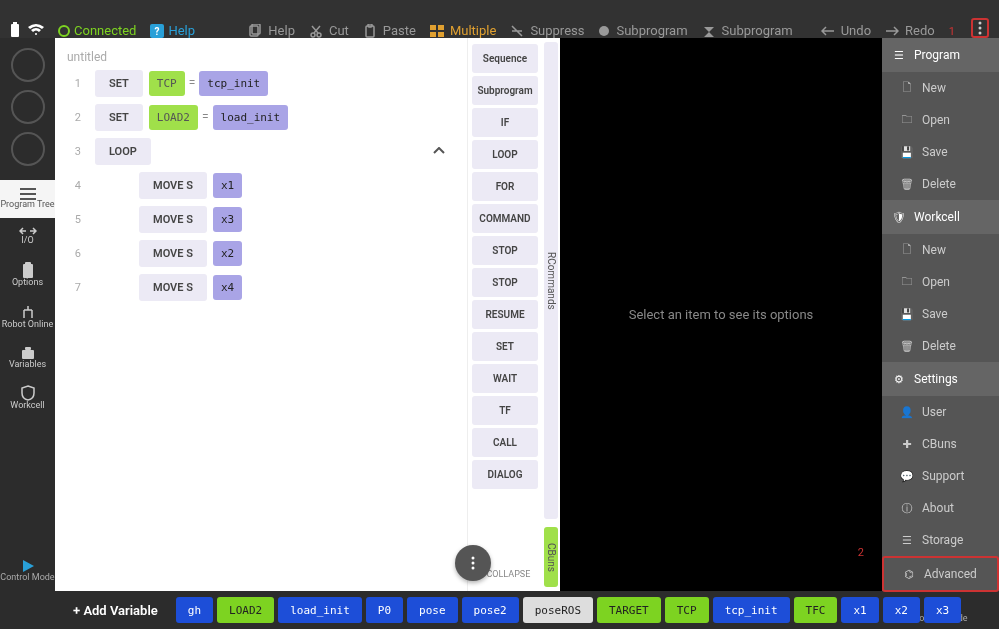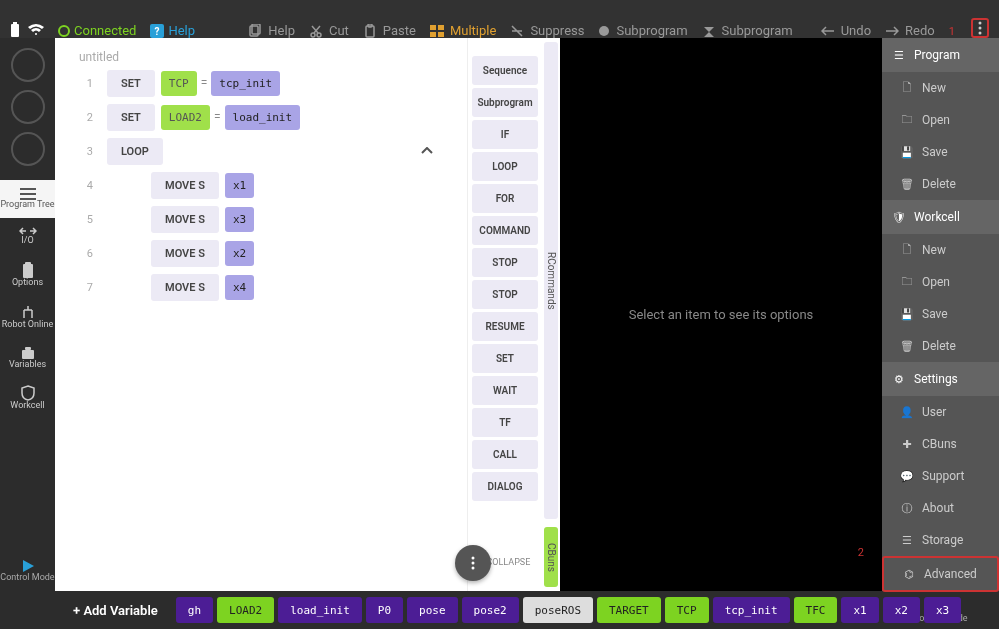--- a/index.html
+++ b/index.html
@@ -23,40 +23,40 @@
 
 .leftbar { width: 55px; background: #2c2c2c; display: flex; flex-direction: column; align-items: center; padding-top: 10px; }
 .circle { width: 34px; height: 34px; border: 2px solid #555; border-radius: 50%; margin-bottom: 8px; }
 .leftbar-btn { width: 55px; display: flex; flex-direction: column; align-items: center; justify-content: center; padding: 8px 0; color: #ccc; font-size: 10px; text-align: center; cursor: pointer; gap: 0; }
 .leftbar-btn.light { background: #f5f5f5; color: #555; }
 .leftbar-btn .lbl { font-size: 9px; line-height: 1.1; }
 .leftbar-btn.play { color: #29a0d8; }
 
 
 .editor { flex: 0 0 505px; background: #fff; display: flex; position: relative; }
-.program-pane { flex: 1; padding: 10px 20px; position: relative; }
+.program-pane { flex: 1; padding: 10px 8px; position: relative; }
 .title { color: #aaa; font-size: 12px; padding: 2px 4px; }
 .seq-header { display: flex; align-items: center; margin: 14px 0 10px; font-size: 12px; color: #555; }
 .seq-line { flex: 1; height: 1px; background: #ccc; }
 .seq-header span.seq-label { padding: 0 8px; }
 .chev { cursor: pointer; color: #555; padding: 0 6px; }
 
 .row { display: flex; align-items: center; height: 34px; font-size: 12px; color: #555; margin-bottom: 0; }
 .lineno { width: 18px; text-align: right; color: #aaa; font-size: 11px; margin-right: 14px; }
 .blk { padding: 7px 14px; border-radius: 3px; background: #eceaf5; font-weight: 600; font-size: 11px; color: #444; margin-right: 6px; }
 .eq { color: #888; margin: 0 4px; }
 .chip-g { background: #a0e04a; padding: 6px 8px; border-radius: 3px; font-family: monospace; font-size: 11px; }
 .chip-p { background: #a9a4e6; padding: 6px 8px; border-radius: 3px; font-family: monospace; font-size: 11px; color: #222; }
 .indent2 { margin-left: 44px; }
 .row .chev-r { margin-left: auto; margin-right: 8px; }
 
 .fab { position: absolute; bottom: 10px; left: 400px; width: 36px; height: 36px; border-radius: 50%; background: #555; color: #fff; display: flex; align-items: center; justify-content: center; cursor: pointer; box-shadow: 0 2px 4px rgba(0,0,0,.3); }
 
 
-.palette { width: 75px; background: #fff; border-left: 1px solid #eee; padding: 18px 4px; display: flex; flex-direction: column; gap: 3px; }
+.palette { width: 75px; background: #fff; border-left: 1px solid #eee; padding: 6px 4px; display: flex; flex-direction: column; gap: 3px; }
 .pbtn { background: #eceaf5; color: #444; font-size: 10px; font-weight: 600; padding: 9px 2px; text-align: center; border-radius: 3px; cursor: pointer; }
 .collapse-lbl { font-size: 9px; color: #888; text-align: center; padding: 6px 0; cursor: pointer; }
 
 .vstrip { width: 18px; background: #fff; display: flex; flex-direction: column; }
 .vstrip-item { flex: 1; writing-mode: vertical-rl; text-orientation: mixed; font-size: 10px; color: #555; display: flex; align-items: center; justify-content: center; background: #eceaf5; margin: 4px 2px; border-radius: 3px; cursor: pointer; }
 .vstrip-item.g { background: #a0e04a; }
 
 
 .center { flex: 1; background: #000000; display: flex; align-items: center; justify-content: center; color: #888; font-size: 13px; position: relative; }
 .red2 { position: absolute; bottom: 32px; right: 18px; color: #cc3333; font-size: 11px; }
@@ -65,21 +65,21 @@
 .rmenu { width: 117px; background: #555; display: flex; flex-direction: column; }
 .rmenu-h { background: #656565; color: #fff; font-size: 12px; padding: 10px 10px; display: flex; align-items: center; gap: 8px; cursor: pointer; }
 .rmenu-i { color: #ccc; font-size: 12px; padding: 9px 10px 9px 18px; display: flex; align-items: center; gap: 8px; cursor: pointer; }
 .rmenu-i.callout2 { border: 2px solid #cc3333; border-radius: 3px; }
 .rmenu .ico { width: 14px; height: 14px; display: inline-flex; align-items: center; justify-content: center; font-size: 11px; }
 
 
 .bottom { height: 38px; background: #2c2c2c; display: flex; align-items: center; padding: 0 0; gap: 4px; }
 .addvar { background: #2c2c2c; color: #fff; font-size: 13px; padding: 0 14px; height: 38px; display: flex; align-items: center; cursor: pointer; font-weight: 600; }
 .vchip { height: 26px; padding: 0 12px; border-radius: 3px; font-family: monospace; font-size: 11px; display: flex; align-items: center; cursor: pointer; color: #222; }
-.vchip.p { background: #4c1d95; color: #fff; }
+.vchip.p { background: #1d4ed8; color: #fff; }
 .vchip.g { background: #7dd321; }
 .vchip.w { background: #ddd; }
 
 svg { display: block; }
 </style>
 </head>
 <body>
 
 <div class="topbar">
   <div class="status-icons">

